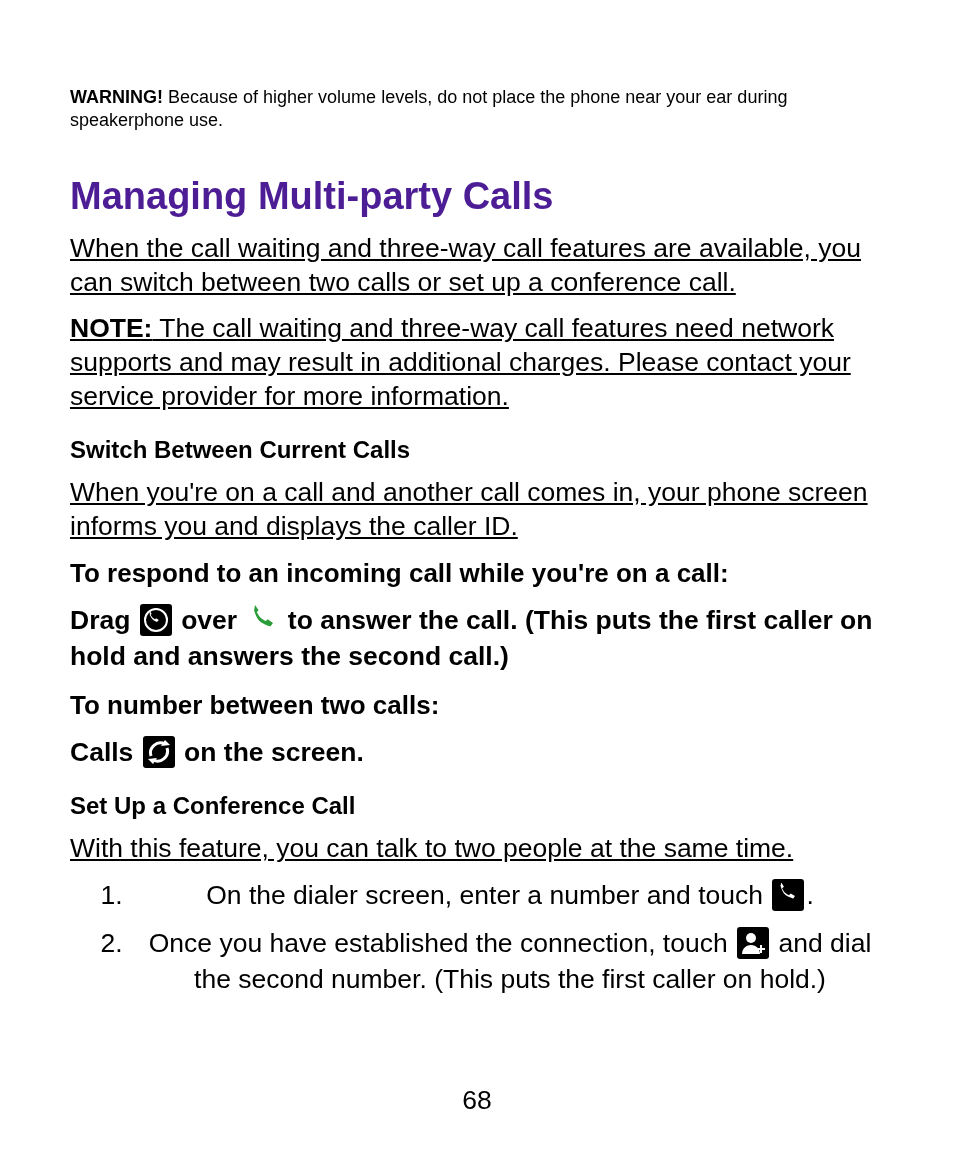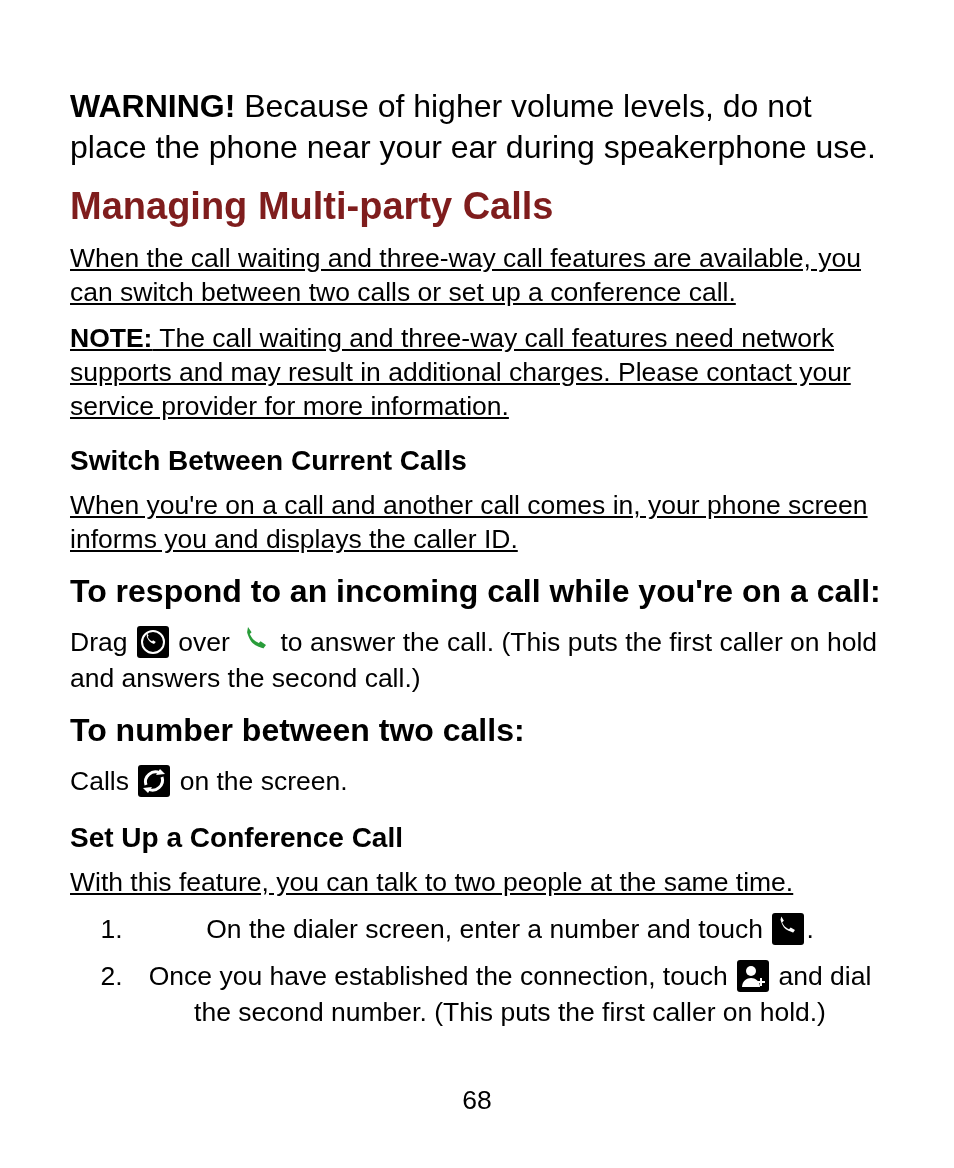--- a/index.html
+++ b/index.html
@@ -12,57 +12,58 @@
     color: #000000;
   }
   .page {
     box-sizing: border-box;
     width: 954px;
     height: 1168px;
     padding: 86px 70px 40px 70px;
     position: relative;
   }
   .warning-para {
-    font-size: 32px;
+    font-size: 18px;
     line-height: 1.28;
-    margin: 0 0 17px 0;
+    margin: 0 0 43px 0;
   }
   .warning-label {
     font-weight: bold;
   }
   .h1 {
     font-size: 38px;
     font-weight: bold;
-    color: #7f1d1d;
+    color: #4c1d95;
     margin: 0 0 14px 0;
   }
   .body-para {
     font-size: 26.5px;
     line-height: 1.28;
     margin: 0 0 12px 0;
     text-decoration: underline;
   }
   .note-label {
     font-weight: bold;
   }
   .h2 {
-    font-size: 28px;
+    font-size: 24px;
     font-weight: bold;
     margin: 22px 0 12px 0;
   }
   .bold-line {
-    font-size: 32px;
+    font-size: 26px;
     font-weight: bold;
     line-height: 1.3;
     margin: 14px 0 12px 0;
   }
   .flow-para {
     font-size: 26.5px;
     line-height: 1.35;
     margin: 0 0 10px 0;
+    font-weight: bold;
   }
   .icon {
     display: inline-block;
     vertical-align: middle;
     width: 32px;
     height: 32px;
     margin: 0 2px;
     position: relative;
     top: -2px;
   }

